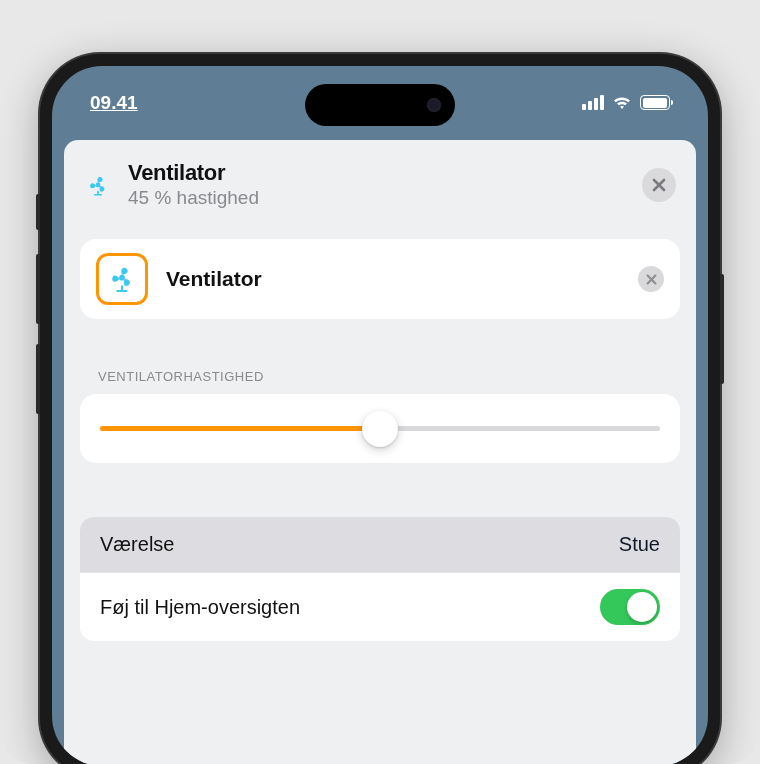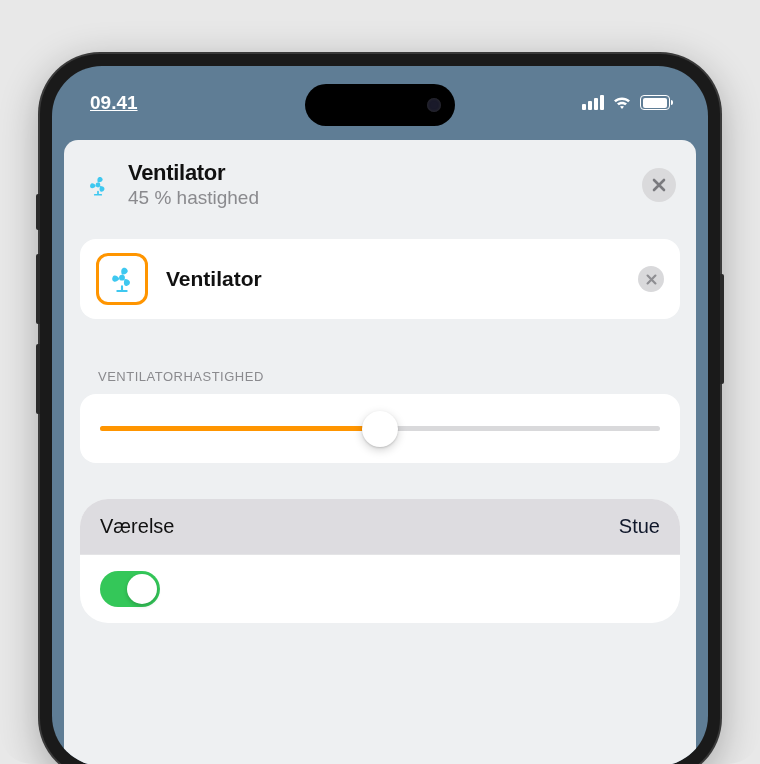--- a/index.html
+++ b/index.html
@@ -157,23 +157,23 @@
       left:50%;
       top:50%;
       transform:translate(-50%,-50%);
       width:36px; height:36px;
       background:#fff;
       border-radius:50%;
       box-shadow:0 3px 10px rgba(0,0,0,0.18), 0 1px 2px rgba(0,0,0,0.15);
     }
 
     .list {
-      margin: 36px 16px 0 16px;
-      background:#fff;
-      border-radius:28px;
+      margin: 54px 16px 0 16px;
+      background:#fff;
+      border-radius:14px;
       overflow:hidden;
     }
     .list-row {
       display:flex;
       align-items:center;
       justify-content:space-between;
       padding:16px 20px;
       font-size:20px;
       border-bottom:1px solid #e4e4e6;
     }
@@ -280,20 +280,21 @@
           <div class="slider-thumb"></div>
         </div>
       </div>
 
       <div class="list">
         <div class="list-row">
           <span class="row-label">Værelse</span>
           <span class="row-value-accent">Stue</span>
         </div>
         <div class="list-row">
+          <span class="row-label">Føj til Hjem-oversigten</span>
           <div class="toggle">
             <div class="toggle-knob"></div>
           </div>
         </div>
       </div>
 
     </div>
   </div>
 </div>
 

